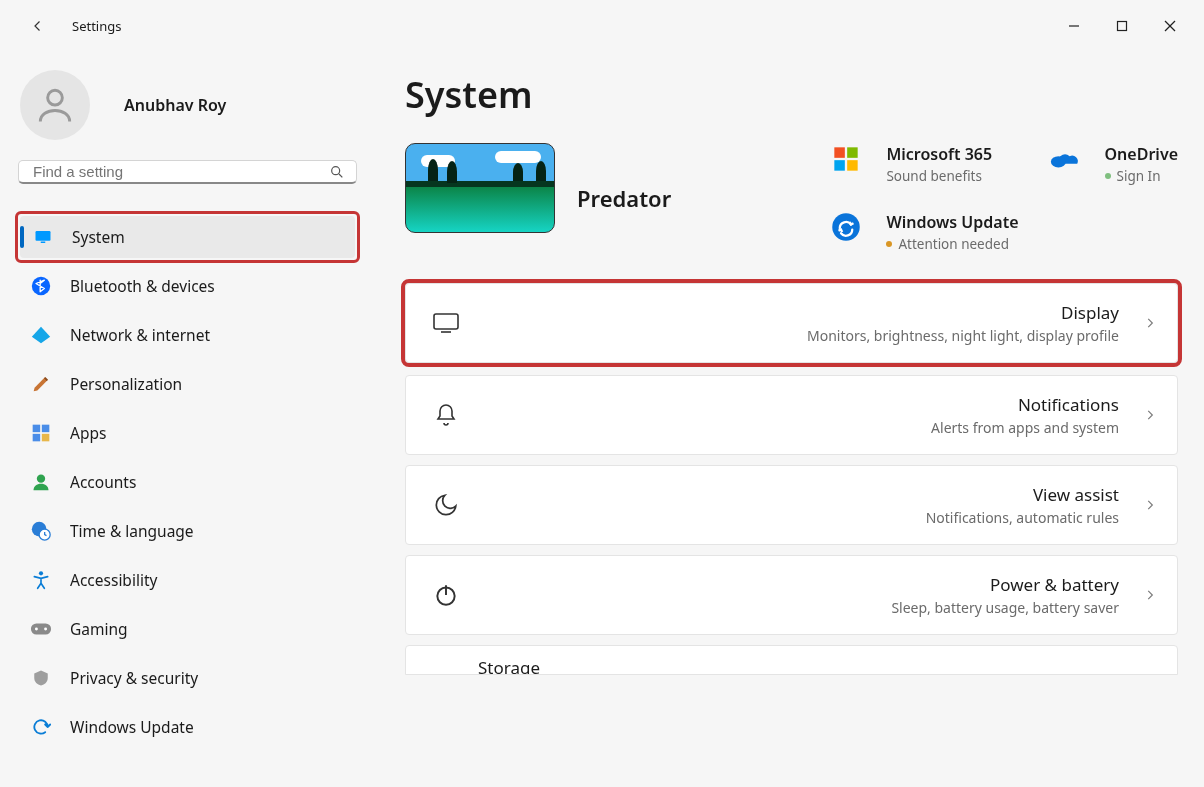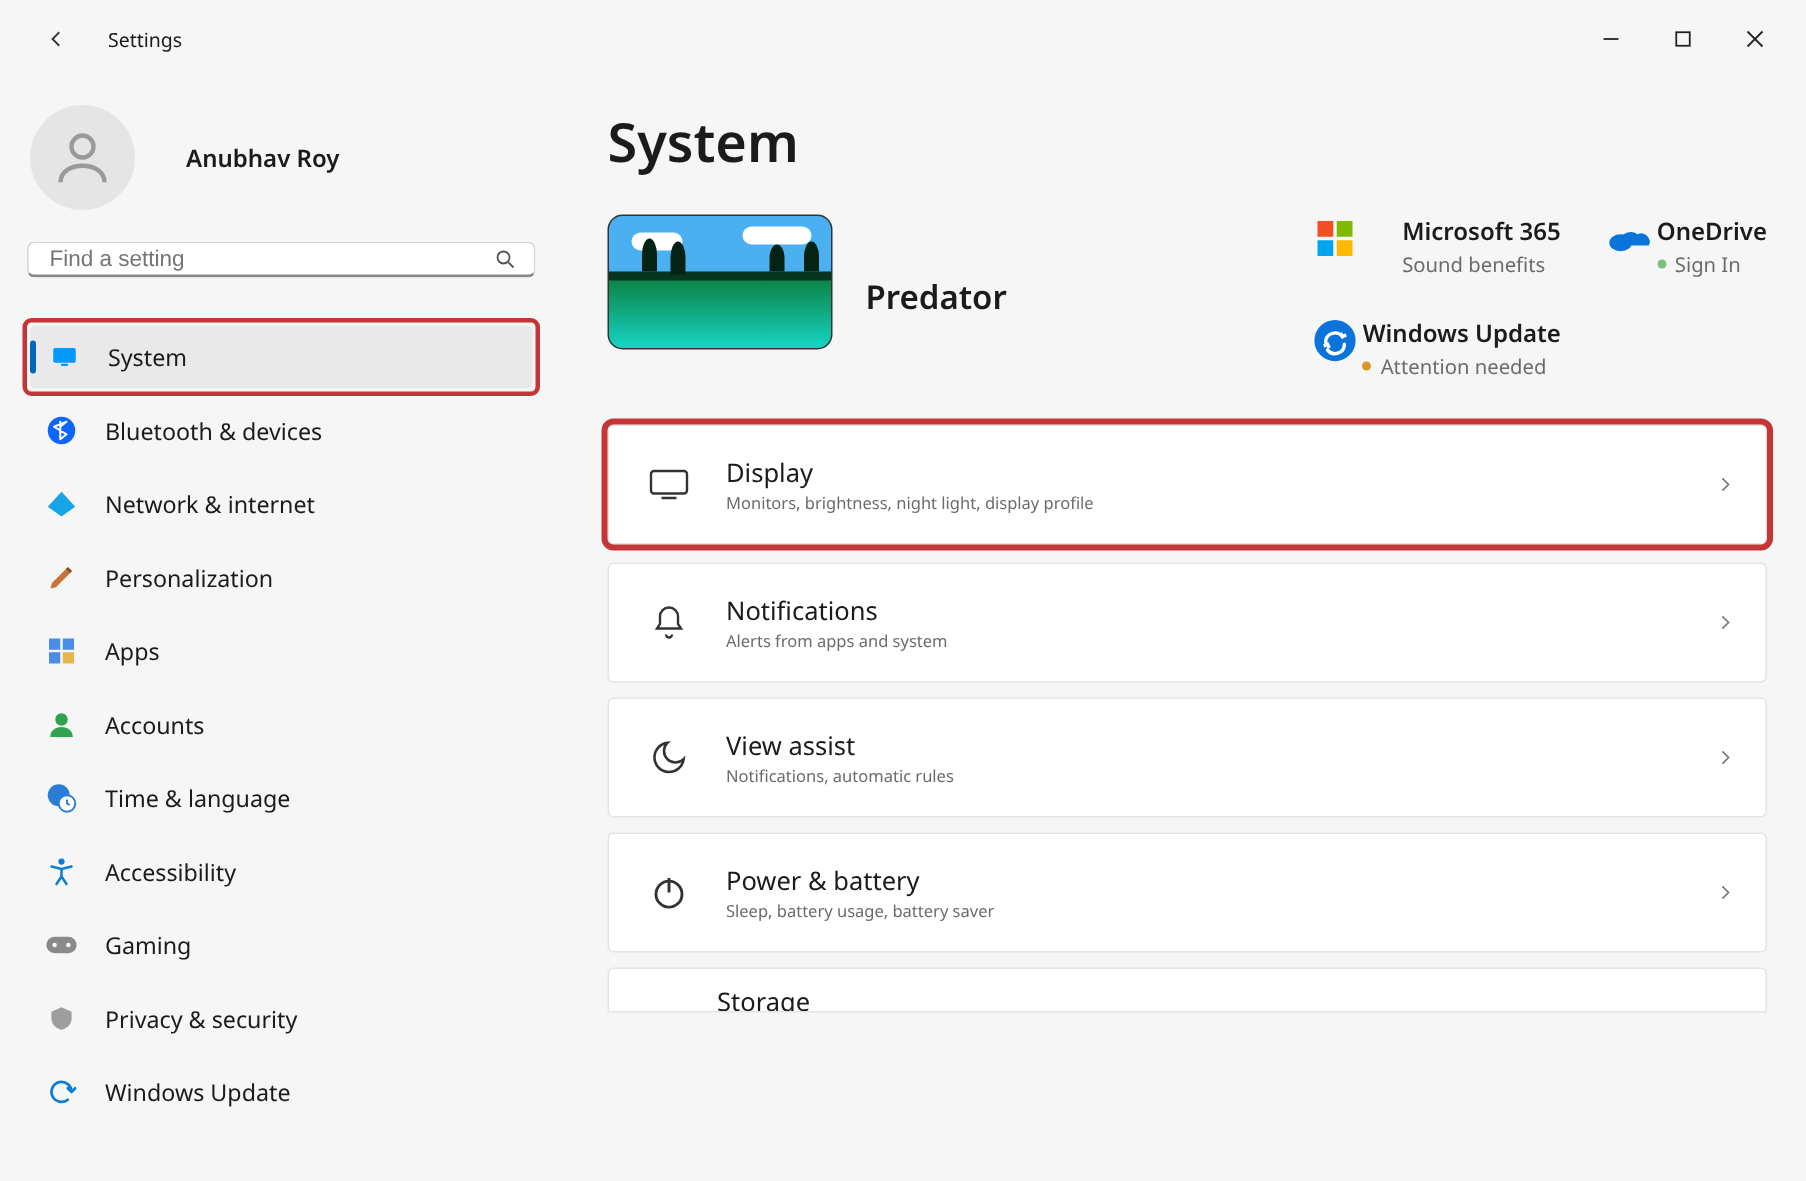--- a/index.html
+++ b/index.html
@@ -193,23 +193,22 @@
 
   .hero-links {
     margin-left: auto;
     display: grid;
     grid-template-columns: auto auto;
     gap: 26px 30px;
   }
   .hero-link {
     display: flex;
     align-items: flex-start;
-    gap: 2px;
+    gap: 24px;
     cursor: pointer;
-    justify-content: space-between;
   }
   .hero-link-icon {
     width: 32px; height: 32px;
     display: flex; align-items: center; justify-content: center;
   }
   .hero-link-title { font-weight: 600; font-size: 16px; }
   .hero-link-sub { font-size: 13.5px; color: var(--muted); margin-top: 2px; display: flex; align-items: center; gap: 6px;}
   .dot { width: 6px; height: 6px; border-radius: 50%; background: #7fbf7f; display: inline-block; }
   .dot.amber { background: #d99625; }
 
@@ -217,28 +216,29 @@
     background: var(--card);
     border: 1px solid var(--border);
     border-radius: 4px;
     height: 80px;
     display: flex;
     align-items: center;
     padding: 0 20px 0 26px;
     gap: 24px;
     cursor: pointer;
     margin-bottom: 10px;
+    text-align: right;
   }
   .setting-card .card-icon {
     width: 28px; height: 28px;
     display:flex; align-items:center; justify-content:center;
   }
   .setting-card .card-texts { flex: 1; }
   .setting-card .card-title { font-size: 17px; }
-  .setting-card .card-sub { font-size: 11px; color: var(--muted); margin-top: 2px; }
+  .setting-card .card-sub { font-size: 14px; color: var(--muted); margin-top: 2px; }
   .setting-card .chev { color: #7a7a7a; }
 
   .highlight-card-wrap {
     outline: 4px solid var(--highlight-red);
     border-radius: 4px;
     margin-bottom: 12px;
   }
   .highlight-card-wrap .setting-card { margin-bottom: 0; }
 
   .partial-card {

